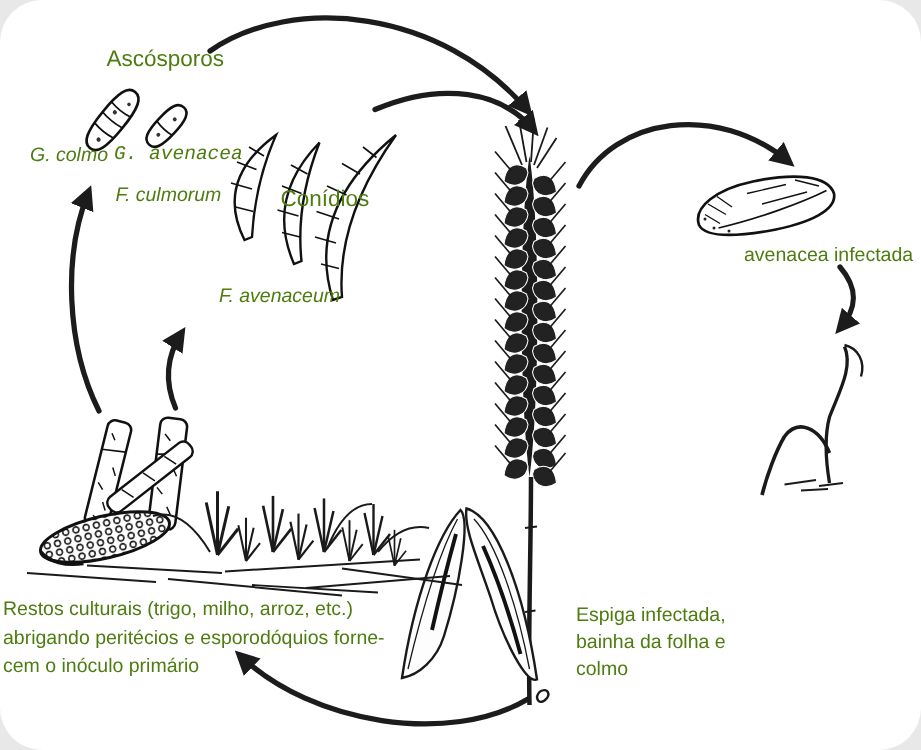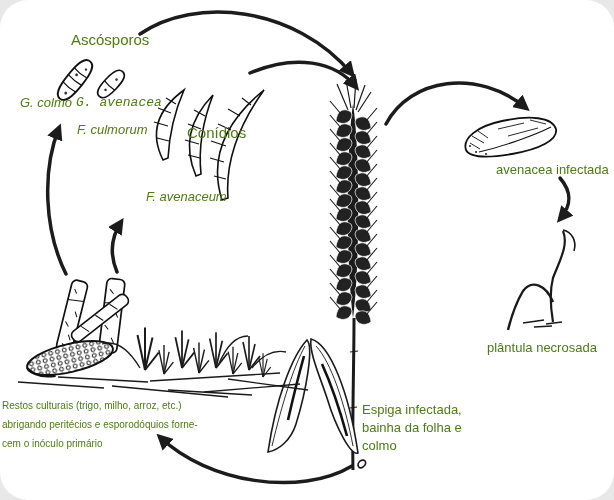--- a/index.html
+++ b/index.html
@@ -5,21 +5,21 @@
   html,body{margin:0;padding:0;background:#e8e8e8;}
   .diagram{
     position:relative;width:614px;height:500px;background:#ffffff;
     font-family:"Liberation Sans",sans-serif;color:#4d7c0f;overflow:hidden;border-radius:28px;
   }
   .art{position:absolute;left:0;top:0;}
   .lbl{position:absolute;white-space:pre-line;line-height:1.25;}
   .it{font-style:italic;}
   .fs15{font-size:15px;}
   .fs13{font-size:13px;}
-  .restos{font-size:10px;line-height:19px;}
+  .restos{font-size:13px;line-height:19px;}
   .espiga{font-size:13px;line-height:18px;}
 </style>
 </head>
 <body>
 
 <div class="diagram">
 
   <svg class="art" width="614" height="500" viewBox="0 0 614 500">
     <defs>
       <marker id="ah" viewBox="0 0 10 10" refX="7" refY="5" markerWidth="4.6" markerHeight="4.6" orient="auto">
@@ -211,23 +211,22 @@
 
   <div class="lbl fs15" style="left:187px;top:88px;margin-top:36px;">Conídios</div>
 
   <div class="lbl fs13 it" style="left:77px;top:122px;">F. culmorum</div>
 
 
   <div class="lbl fs13 it" style="left:124px;top:189px;margin-left:22px;">F. avenaceum</div>
 
   <div class="lbl fs13" style="left:496px;top:162px;">avenacea infectada</div>
 
-  <div class="lbl fs13" style="left:487px;top:340px;">plântula necrosada</div>
-
-  <div class="lbl espiga" style="left:362px;top:401px;">Espiga infectada,
+
+  <div class="lbl espiga" style="left:384px;top:401px;">Espiga infectada,
 bainha da folha e
 colmo</div>
 
   <div class="lbl restos" style="left:2px;top:396px;">Restos culturais (trigo, milho, arroz, etc.)
 abrigando peritécios e esporodóquios forne-
 cem o inóculo primário</div>
 
 </div>
 
 </body></html>

